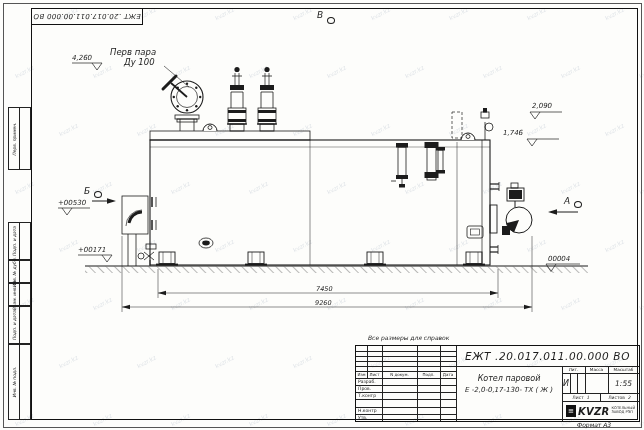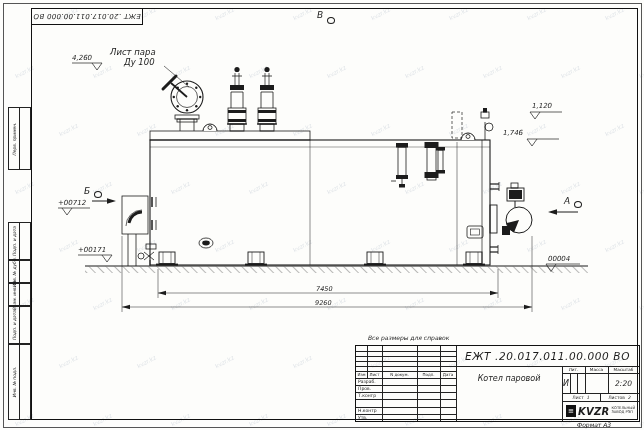--- a/index.html
+++ b/index.html
@@ -355,32 +355,32 @@
 
     <g>
       <line x1="92" y1="201" x2="112" y2="201" stroke-width="1"></line>
       <polygon points="116,201 107,198.3 107,203.7" fill="#1c1c1c" stroke="none"></polygon>
       <line x1="578" y1="212" x2="552" y2="212" stroke-width="1"></line>
       <polygon points="548,212 557,209.3 557,214.7" fill="#1c1c1c" stroke="none"></polygon>
     </g>
   </svg>
 
   <div class="lab" style="left:72px;top:54px;font-size:7px;">4,260</div>
-  <div class="lab" style="left:110px;top:47px;font-size:8.5px;">Лист пара</div>
+  <div class="lab" style="left:110px;top:47px;font-size:8.5px;">Перв пара</div>
   <div class="lab" style="left:124px;top:57px;font-size:8.5px;">Ду 100</div>
 
   <div class="lab" style="left:317px;top:10px;font-size:9px;">В</div>
   <div class="viewcirc" style="left:327px;top:17px;"></div>
 
-  <div class="lab" style="left:532px;top:102px;font-size:7px;">1,120</div>
+  <div class="lab" style="left:532px;top:102px;font-size:7px;">2,090</div>
   <div class="lab" style="left:503px;top:129px;font-size:7px;">1,746</div>
 
   <div class="lab" style="left:84px;top:186px;font-size:9px;">Б</div>
   <div class="viewcirc" style="left:94px;top:191px;"></div>
-  <div class="lab" style="left:58px;top:199px;font-size:7px;">+00712</div>
+  <div class="lab" style="left:58px;top:199px;font-size:7px;">+00530</div>
   <div class="lab" style="left:78px;top:246px;font-size:7px;">+00171</div>
 
   <div class="lab" style="left:564px;top:196px;font-size:9px;">А</div>
   <div class="viewcirc" style="left:574px;top:201px;"></div>
   <div class="lab" style="left:548px;top:255px;font-size:7px;">00004</div>
 
   <div class="lab" style="left:316px;top:285px;font-size:6.5px;">7450</div>
   <div class="lab" style="left:315px;top:299px;font-size:6.5px;">9260</div>
 
   <div class="lab" style="left:368px;top:334px;font-size:6px;">Все размеры для справок</div>
@@ -422,26 +422,27 @@
 
     <div class="tc left" style="left:2px;top:32px;width:26px;height:7px;font-size:4.5px;">Разраб.</div>
     <div class="tc left" style="left:2px;top:39px;width:26px;height:7px;font-size:4.5px;">Пров.</div>
     <div class="tc left" style="left:2px;top:46px;width:26px;height:7px;font-size:4.5px;">Т.контр</div>
     <div class="tc left" style="left:2px;top:61px;width:26px;height:7px;font-size:4.5px;">Н.контр</div>
     <div class="tc left" style="left:2px;top:68px;width:26px;height:7px;font-size:4.5px;">Утв.</div>
 
     <div class="tc it" style="left:100px;top:0;width:183px;height:20px;font-size:10.5px;letter-spacing:.6px;">ЕЖТ .20.017.011.00.000  ВО</div>
 
     <div class="tc it" style="left:100px;top:26px;width:106px;height:12px;font-size:8px;">Котел паровой</div>
+    <div class="tc it" style="left:100px;top:38px;width:106px;height:12px;font-size:7px;">Е -2,0-0,17-130- ТХ ( Ж )</div>
 
     <div class="tc" style="left:206px;top:20px;width:23px;height:7px;font-size:4.2px;">Лит.</div>
     <div class="tc" style="left:229px;top:20px;width:23px;height:7px;font-size:4.2px;">Масса</div>
     <div class="tc" style="left:252px;top:20px;width:31px;height:7px;font-size:4.2px;">Масштаб</div>
     <div class="tc it" style="left:206px;top:27px;width:8px;height:20px;font-size:8px;">И</div>
-    <div class="tc it" style="left:252px;top:27px;width:31px;height:20px;font-size:7.5px;">2:20</div>
+    <div class="tc it" style="left:252px;top:27px;width:31px;height:20px;font-size:7.5px;">1:55</div>
 
     <div class="tc" style="left:206px;top:47px;width:38px;height:8px;font-size:4.5px;gap:3px;">
       <span>Лист</span>
       <span class="it">1</span>
     </div>
     <div class="tc" style="left:244px;top:47px;width:39px;height:8px;font-size:4.5px;gap:3px;">
       <span>Листов</span>
       <span class="it">2</span>
     </div>
 

